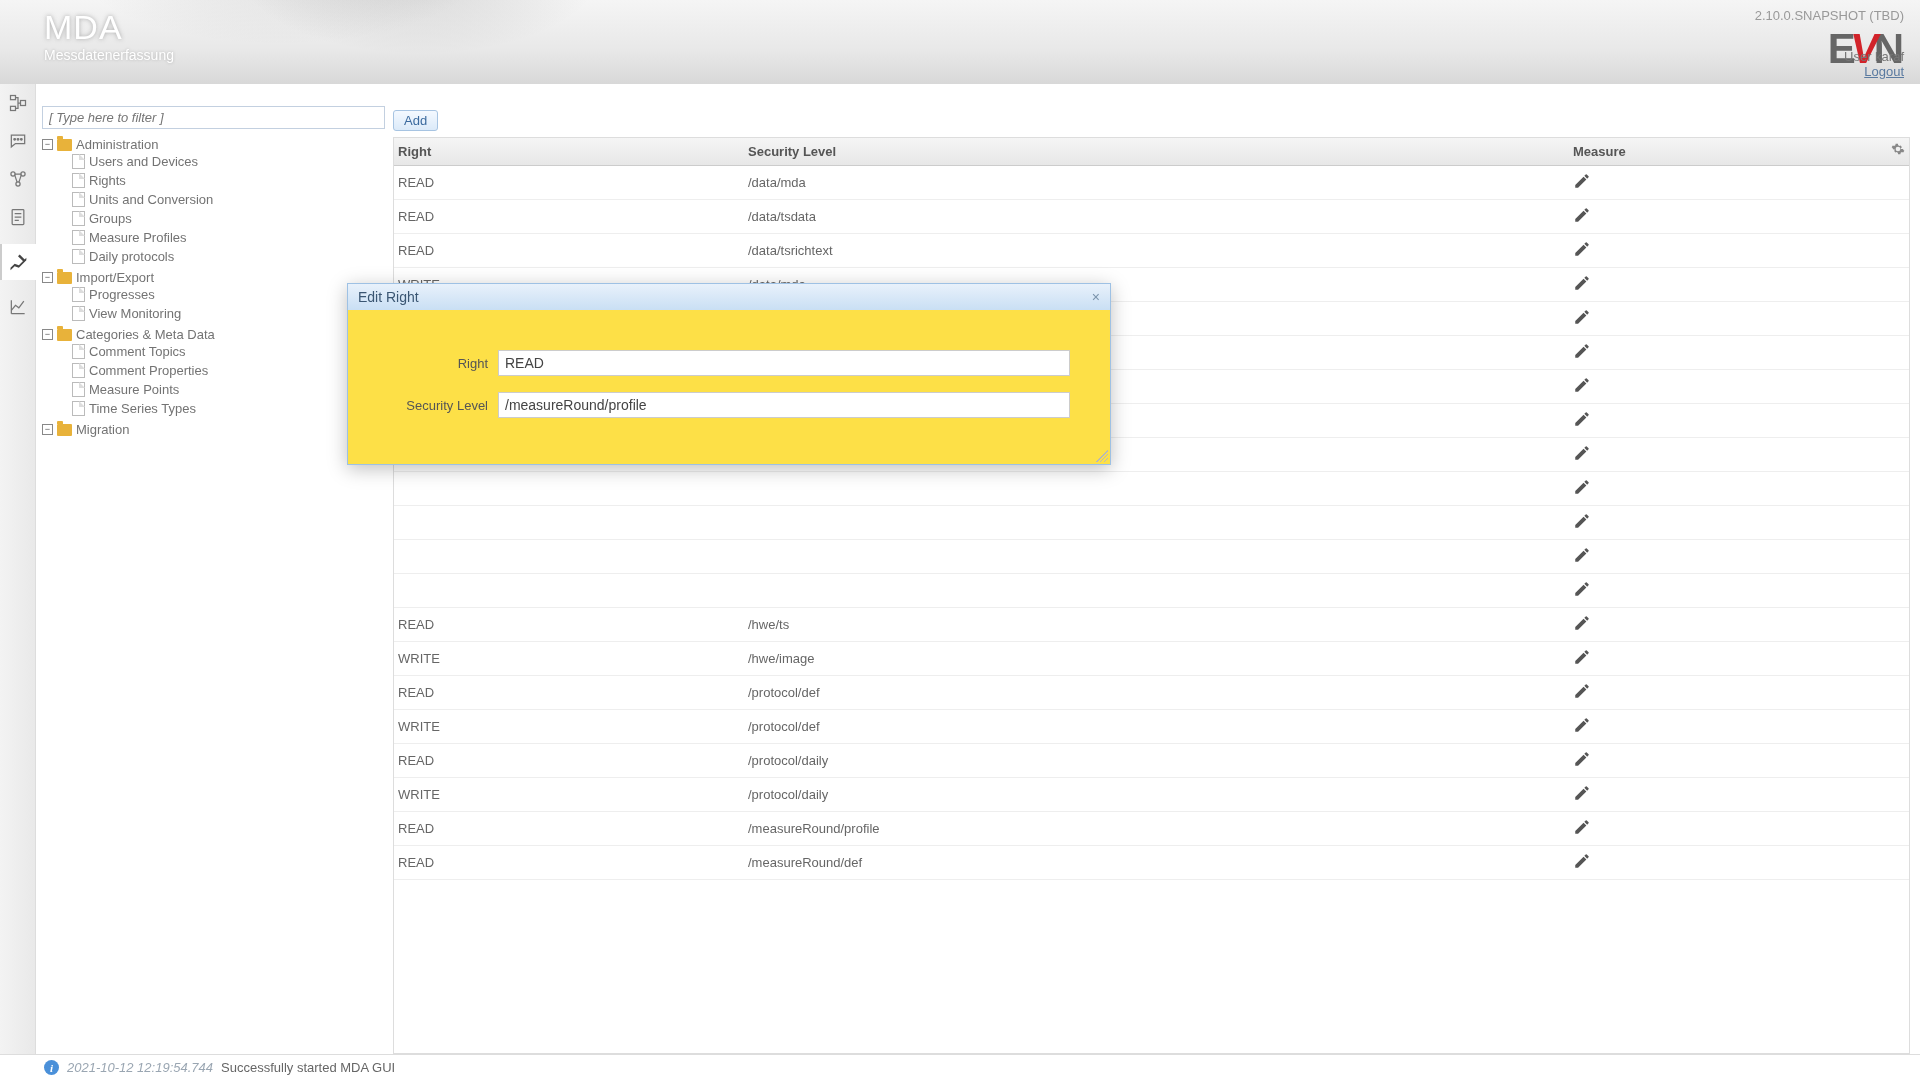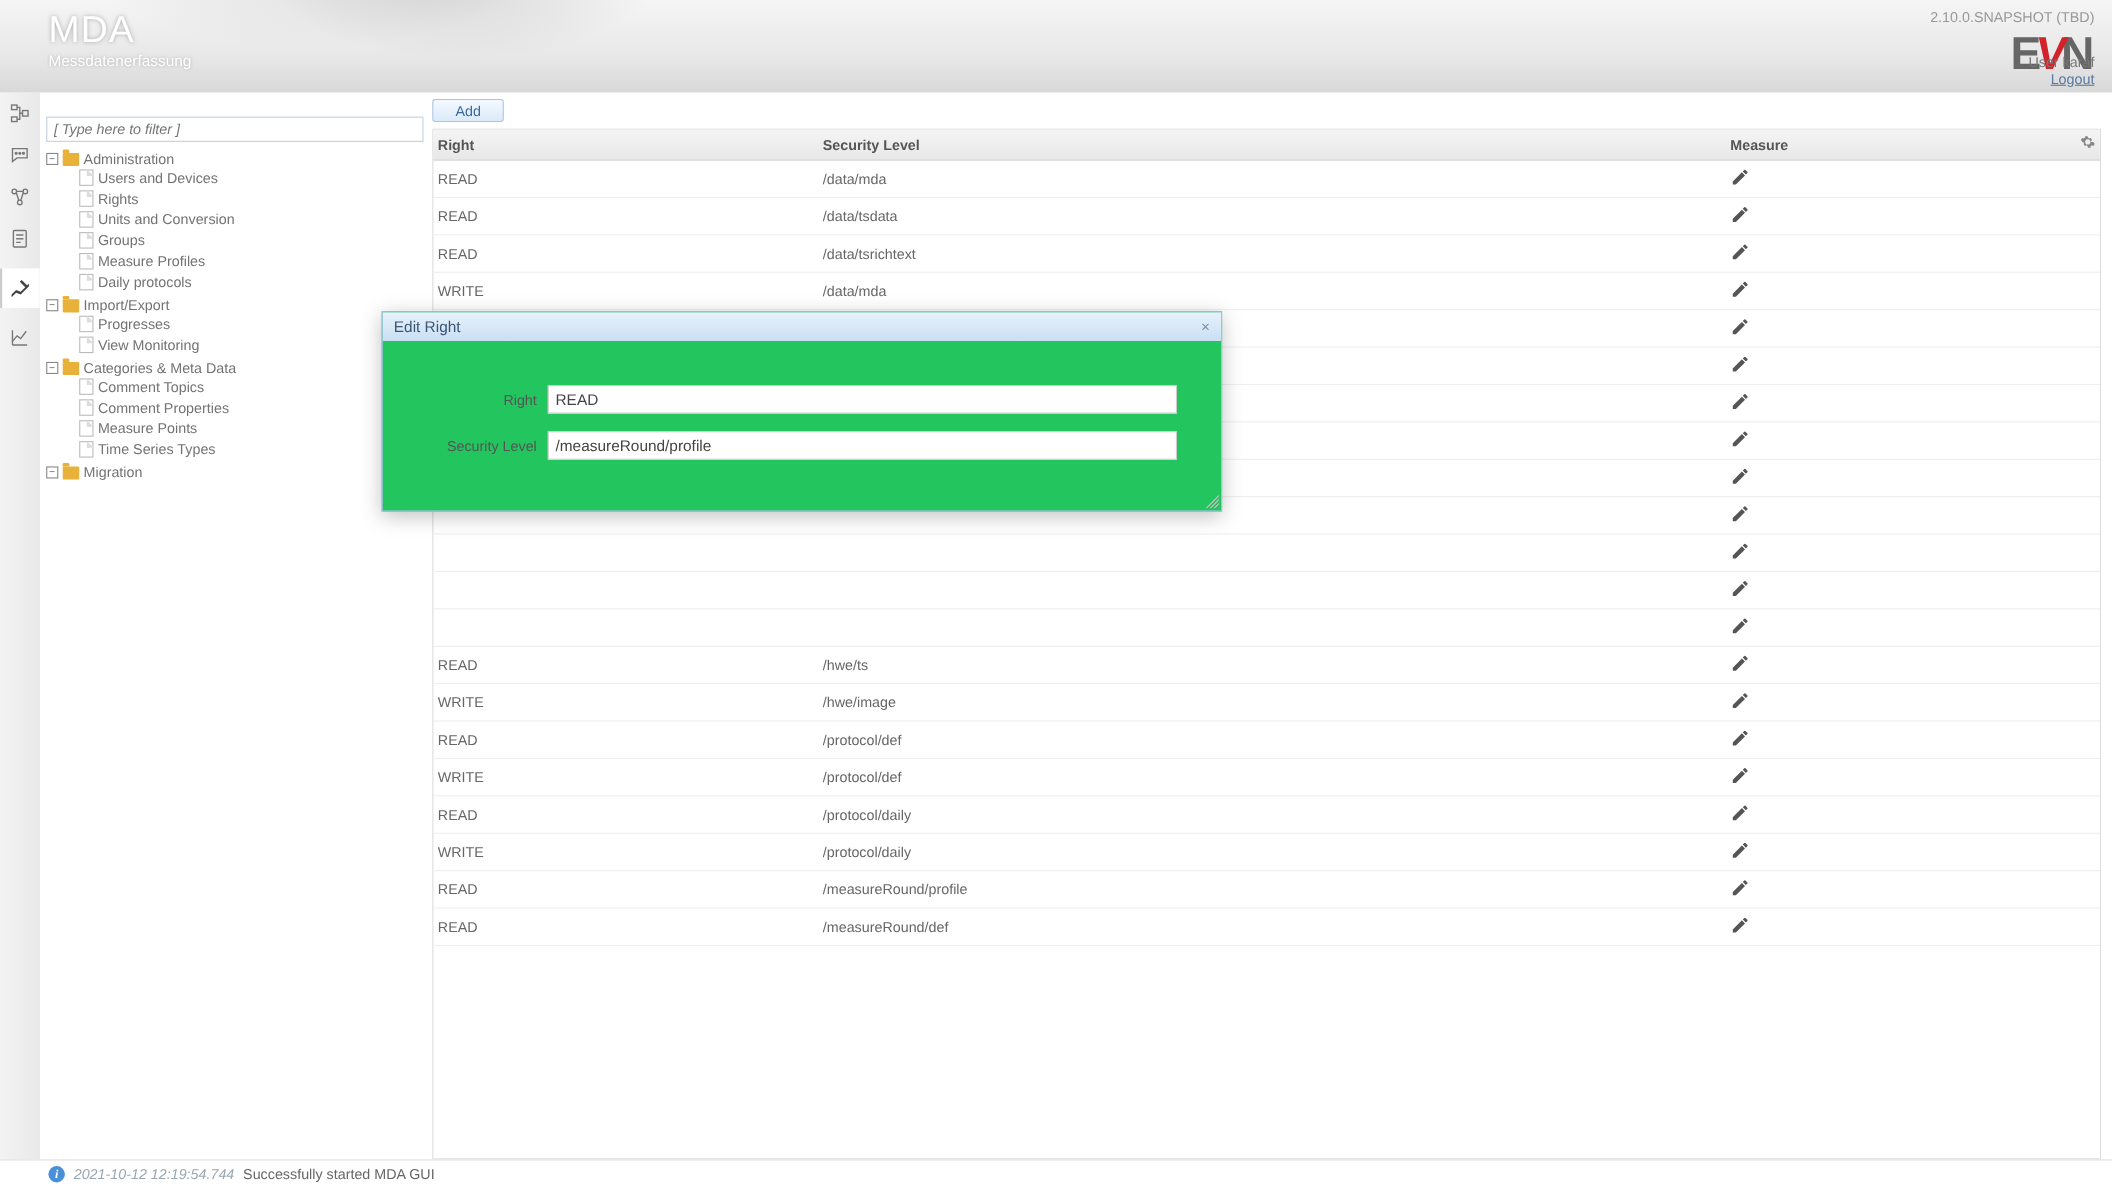--- a/index.html
+++ b/index.html
@@ -53,21 +53,21 @@
     .tree .toggle { width: 11px; height: 11px; border: 1px solid #888; display: inline-flex; align-items: center; justify-content: center; font-size: 9px; line-height: 1; color: #555; background: #fff; }
     .tree ul { list-style: none; padding-left: 30px; }
     .folder-icon { width: 15px; height: 12px; background: #e8b23a; border-radius: 1px; position: relative; }
     .folder-icon::before { content: ""; position: absolute; top: -3px; left: 0; width: 6px; height: 3px; background: #e8b23a; border-radius: 1px 1px 0 0; }
     .file-icon { width: 13px; height: 15px; background: #fff; border: 1px solid #bbb; position: relative; }
     .file-icon::before { content: ""; position: absolute; right: -1px; top: -1px; border: 3px solid transparent; border-left-color: #ddd; border-bottom-color: #ddd; }
     .tree a { color: #737373; text-decoration: none; }
 
     
     .main { flex: 1; padding: 6px 10px 0 2px; display: flex; flex-direction: column; min-width: 0; }
-    .add-btn { align-self: flex-start; margin-bottom: 6px; padding: 2px 20px; border: 1px solid #a7c4e2; background: linear-gradient(#f4f9ff,#dbeaf9); color: #3b6a9e; border-radius: 3px; cursor: pointer; font-size: 13px; }
+    .add-btn { align-self: flex-start; margin-bottom: 6px; padding: 2px 10px; border: 1px solid #a7c4e2; background: linear-gradient(#f4f9ff,#dbeaf9); color: #3b6a9e; border-radius: 3px; cursor: pointer; font-size: 13px; margin-top: 20px; }
     .grid { border: 1px solid #ddd; flex: 1; display: flex; flex-direction: column; min-height: 0; }
     .grid-header { display: flex; background: linear-gradient(#f5f5f5,#e7e7e7); font-weight: 600; color: #555; border-bottom: 1px solid #ccc; position: relative; }
     .grid-header .gear { position: absolute; right: 4px; top: 4px; color: #888; cursor: pointer; }
     .grid-body { flex: 1; overflow-y: auto; }
     .col-right { width: 350px; padding: 6px 4px; }
     .col-sec   { flex: 1; padding: 6px 4px; }
     .col-act   { width: 340px; padding: 6px 4px; }
     .grid-body::-webkit-scrollbar { width: 14px; }
     .grid-body::-webkit-scrollbar-thumb { background: #c9c9c9; border: 3px solid #f0f0f0; border-radius: 7px; }
     .row { display: flex; border-bottom: 1px solid #eee; align-items: center; min-height: 30px; }
@@ -79,21 +79,21 @@
     .statusbar { position: absolute; bottom: 0; left: 0; right: 0; height: 26px; border-top: 1px solid #ddd; display: flex; align-items: center; padding: 0 10px 0 44px; gap: 8px; font-size: 13px; color: #666; background: #fff; }
     .statusbar .info-icon { width: 15px; height: 15px; border-radius: 50%; background: #4a90d9; color: #fff; font-size: 11px; font-weight: bold; display: inline-flex; align-items: center; justify-content: center; font-style: italic; font-family: serif; }
     .statusbar .ts { color: #9aa6b2; font-style: italic; }
 
     
     .modal {
       position: absolute;
       left: 347px; top: 283px;
       width: 764px;
       border: 1px solid #9ec1e4;
-      background: #22c55e;
+      background: #fde047;
       box-shadow: 0 4px 18px rgba(0,0,0,.25);
       z-index: 50;
       display: flex; flex-direction: column;
     }
     .modal-header { background: linear-gradient(#e8f1fb,#c9dff4); padding: 5px 10px; font-size: 14px; color: #3a5673; display: flex; justify-content: space-between; align-items: center; }
     .modal-close { color: #7a93ab; cursor: pointer; font-size: 14px; }
     .modal-body { padding: 40px 40px 30px; }
     .form-row { display: flex; align-items: center; margin-bottom: 16px; }
     .form-row label { width: 110px; text-align: right; padding-right: 10px; color: #555; }
     .form-row input { flex: 1; border: 1px solid #ccc; padding: 4px 6px; font-size: 14px; color: #444; max-width: 575px;}

